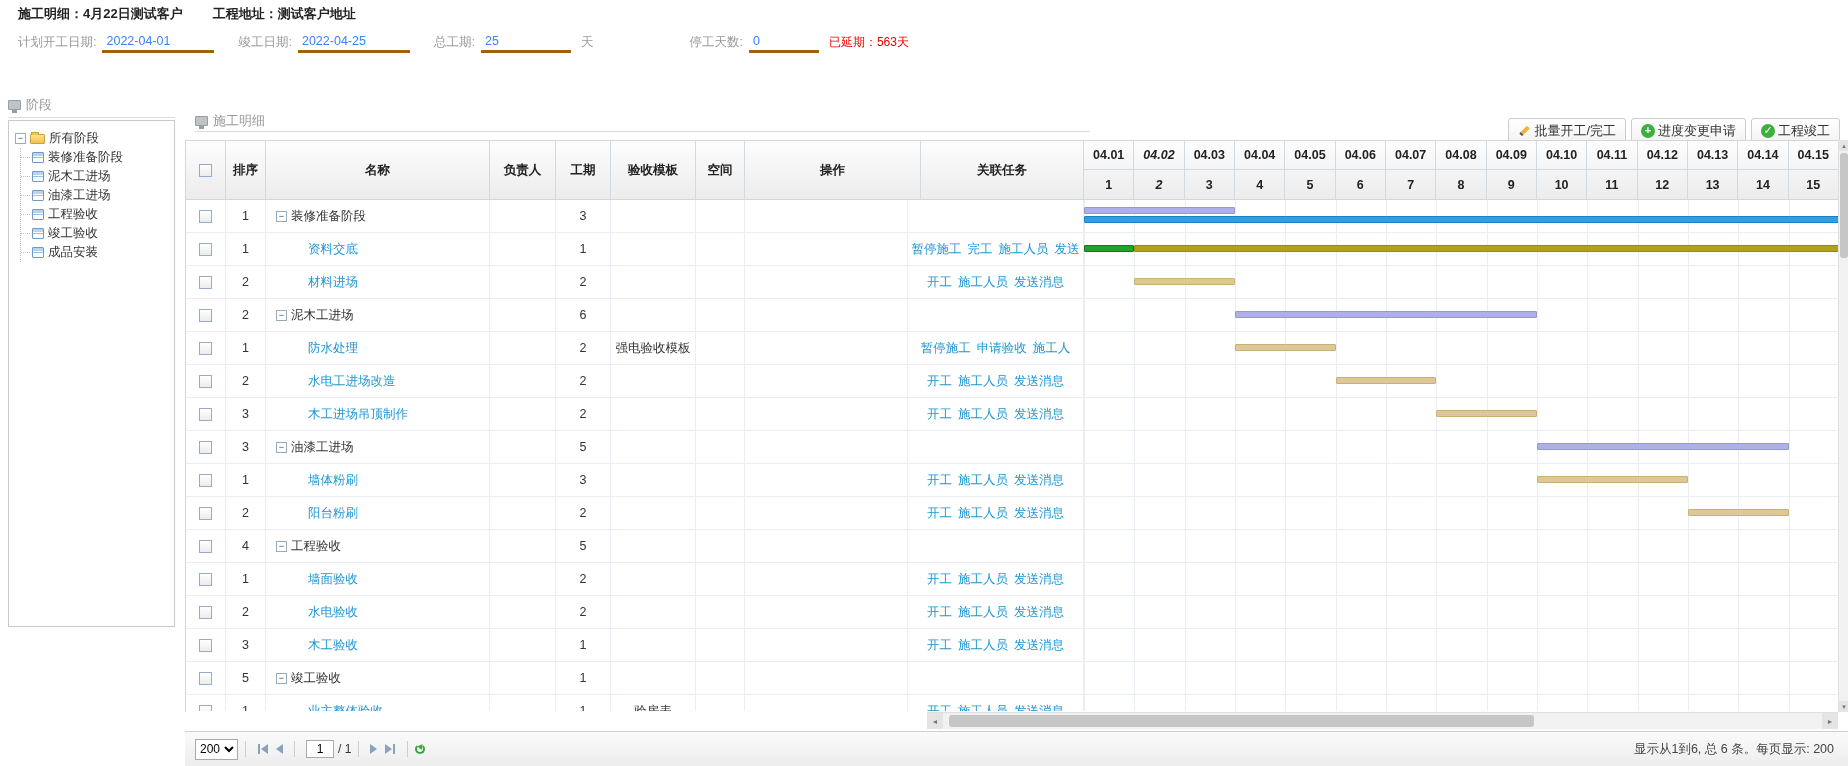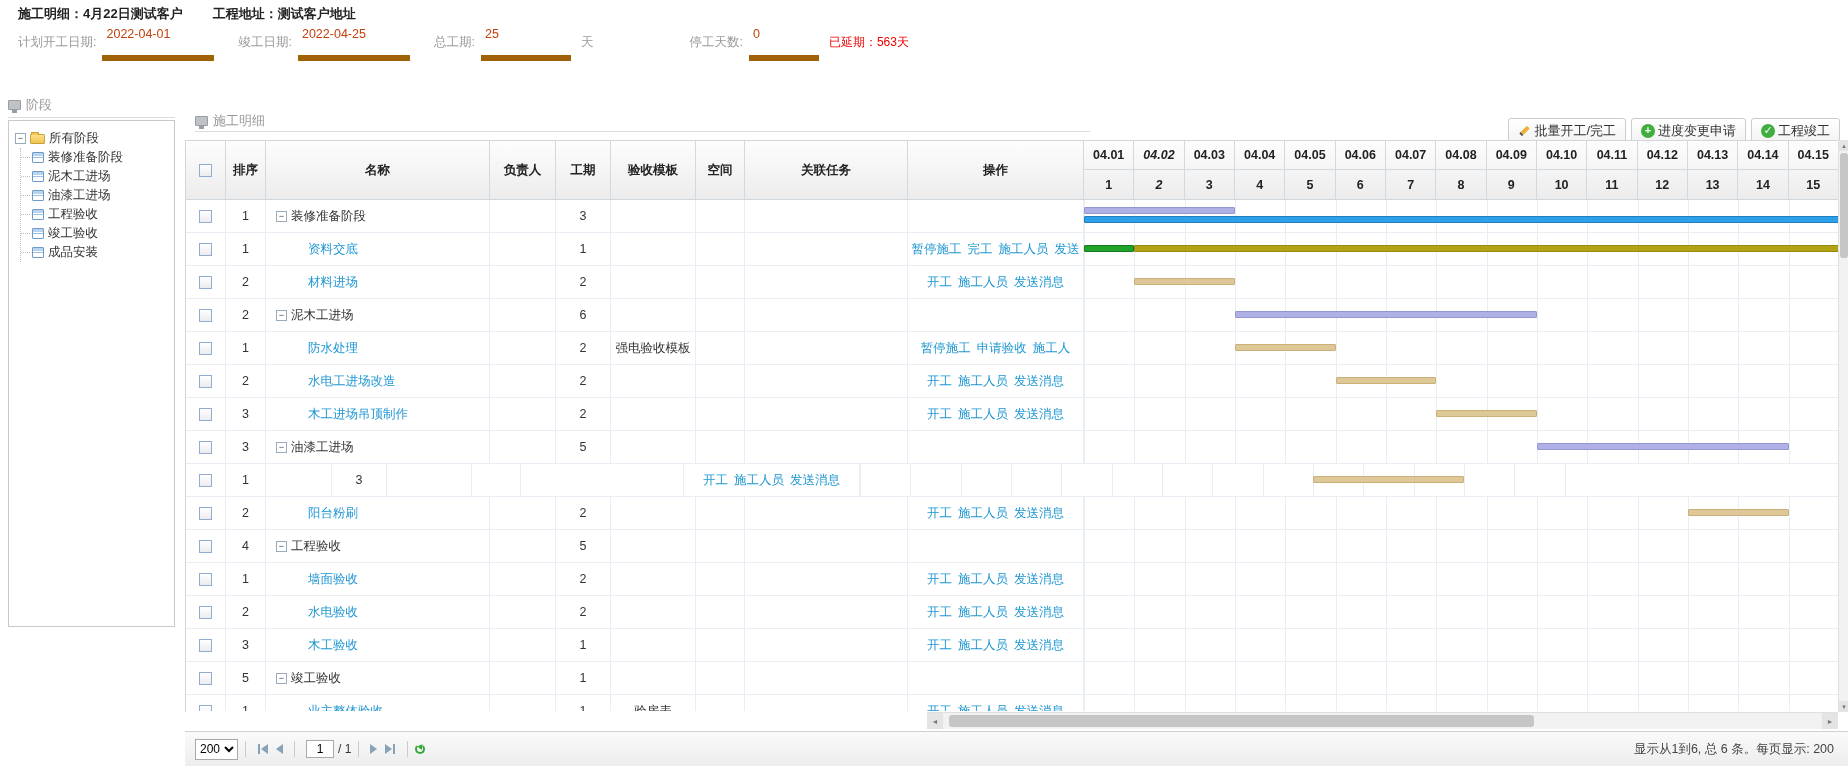--- a/index.html
+++ b/index.html
@@ -6,21 +6,21 @@
   html,body { width:1848px; height:766px; overflow:hidden; background:#fff;
     font-family:"Liberation Sans","DejaVu Sans",sans-serif; font-size:12px; color:#333; }
   .app { position:relative; width:1848px; height:766px; background:#fff; }
 
   
   .info-bar { position:absolute; top:0; left:0; right:0; height:27px; display:flex; align-items:center; padding-left:18px; }
   .info-bar b { font-size:13px; color:#222; }
   .info-pair { margin-right:30px; }
   .fields-bar { position:absolute; top:27px; left:0; right:0; height:30px; display:flex; align-items:center; padding-left:18px; }
   .f-label { color:#999; margin-right:6px; font-size:12.5px; }
-  .f-value { display:inline-block; border-bottom:6px solid #a16207; color:#c2410c; font-size:12.5px; padding:3px 4px 14px 4px; }
+  .f-value { display:inline-block; border-bottom:3px solid #a16207; color:#3b82f6; font-size:12.5px; padding:3px 4px 2px 4px; }
   .f-suffix { color:#999; margin-left:10px; margin-right:0; font-size:12.5px; }
   .delay { color:#ee0000; font-size:12px; margin-left:10px; }
 
   
   .tab-bar { position:absolute; top:58px; left:8px; right:0; height:31px; border-bottom:1px solid #ccc; }
   .tab { display:inline-block; height:31px; line-height:28px; padding:0 24px; background:#f5f5f5;
     border:1px solid #ccc; border-bottom:none; margin-right:-1px; text-align:center; font-size:13.5px;
     color:#444; cursor:pointer; vertical-align:bottom; }
   .tab.active { background:#fff; border-top:3px solid #2d9fd8; line-height:26px; font-weight:bold; color:#222;
     height:32px; margin-bottom:-1px; position:relative; z-index:2; }
@@ -210,22 +210,22 @@
       <div class="g-head" id="g-head">
           <div class="h-cell" style="width: 40px;">
             <span class="cb"></span>
           </div>
           <div class="h-cell" style="width: 40px;">排序</div>
           <div class="h-cell" style="width: 224px;">名称</div>
           <div class="h-cell" style="width: 66px;">负责人</div>
           <div class="h-cell" style="width: 55px;">工期</div>
           <div class="h-cell" style="width: 85px;">验收模板</div>
           <div class="h-cell" style="width: 49px;">空间</div>
+          <div class="h-cell" style="width: 176px;">操作</div>
           <div class="h-cell" style="width: 163px;">关联任务</div>
-          <div class="h-cell" style="width: 176px;">操作</div>
           <div class="gantt-head">
             <div class="gd-col" style="width: 50.3333px;">
               <div class="gd-date">04.01</div>
               <div class="gd-num">1</div>
             </div>
             <div class="gd-col" style="width: 50.3333px; font-style: italic;">
               <div class="gd-date">04.02</div>
               <div class="gd-num">2</div>
             </div>
             <div class="gd-col" style="width: 50.3333px;">
@@ -451,20 +451,23 @@
             <div class="c" style="width: 176px;"></div>
             <div class="gantt-cell" style="width: 755px; background-image: repeating-linear-gradient(90deg, rgb(233, 238, 243) 0px, rgb(233, 238, 243) 1px, transparent 1px, transparent 50.3333px);">
               <div class="bar" style="left: 453px; width: 251.667px; top: 12px; background: rgb(174, 176, 230); border-color: rgb(149, 151, 210);"></div>
             </div>
           </div>
           <div class="g-row">
             <div class="c" style="width: 40px;">
               <span class="cb"></span>
             </div>
             <div class="c" style="width: 40px;">1</div>
+            <div class="c name" style="width: 224px; padding-left: 42px;">
+              <span class="task-link">墙体粉刷</span>
+            </div>
             <div class="c" style="width: 66px;"></div>
             <div class="c" style="width: 55px;">3</div>
             <div class="c" style="width: 85px;"></div>
             <div class="c" style="width: 49px;"></div>
             <div class="c" style="width: 163px;"></div>
             <div class="c" style="width: 176px;">
               <span class="op-link">开工</span>
               <span class="op-link">施工人员</span>
               <span class="op-link">发送消息</span>
             </div>

